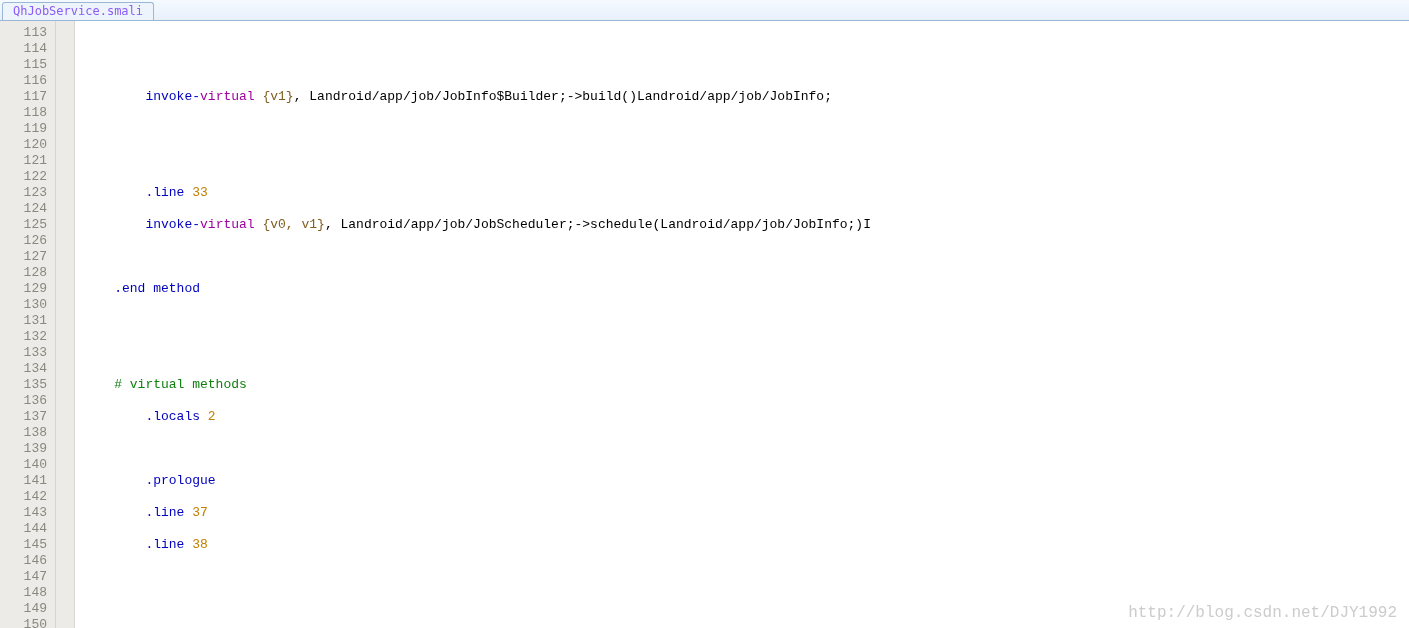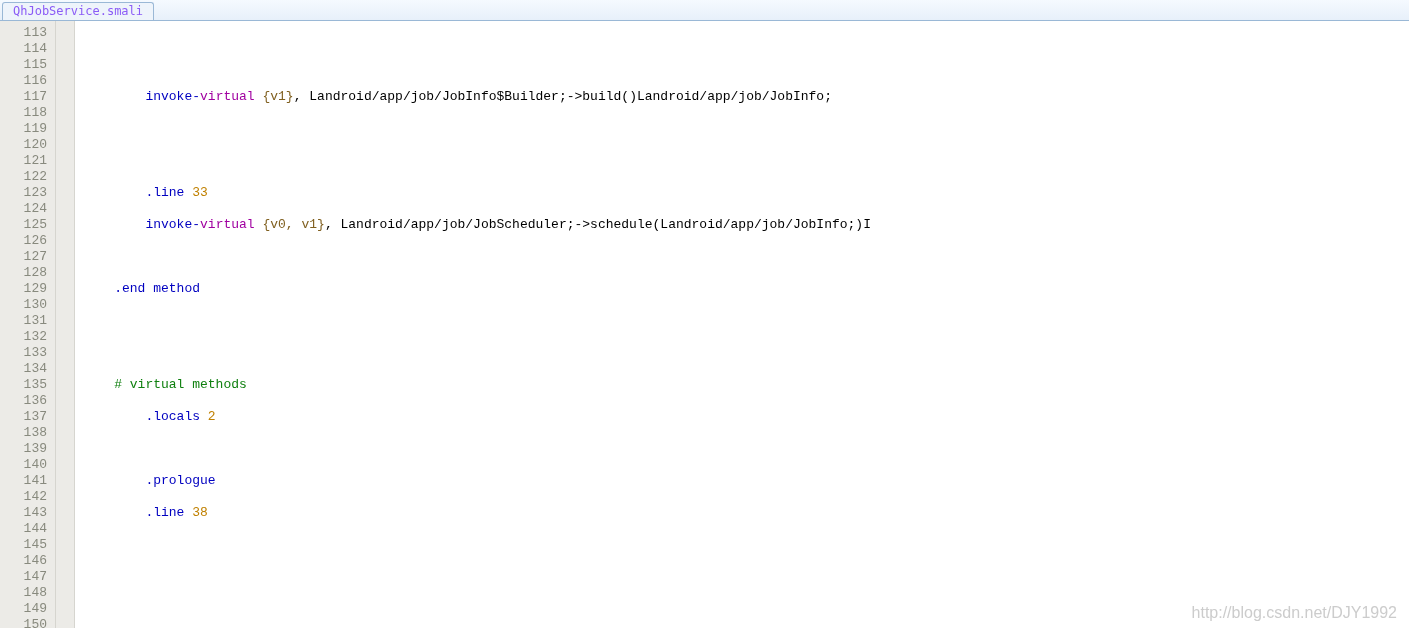--- a/index.html
+++ b/index.html
@@ -61,21 +61,21 @@
   .kw { color: #0000c0; }
   .cm { color: #108010; }
   .op { color: #a000a0; } 
   .num { color: #c08000; }
   .reg { color: #806020; }
   .watermark {
     position: fixed;
     right: 12px;
     bottom: 6px;
     color: #ccc;
-    font-family: Liberation Sans, sans-serif;
+    font-family: Liberation Mono, monospace;
     font-size: 16px;
     pointer-events: none;
   }
 </style>
 </head>
 <body>
 
 <div class="tabbar">
   <div class="tab">QhJobService.smali</div>
 </div>
@@ -130,20 +130,21 @@
 <div class="line"><span class="kw">        .line </span><span class="num">33</span></div>
 <div class="line"><span class="kw">        invoke-</span><span class="op">virtual </span><span class="reg">{v0, v1}</span><span>, Landroid/app/job/JobScheduler;-&gt;schedule(Landroid/app/job/JobInfo;)I</span></div>
 <div class="line"></div>
 <div class="line"><span class="kw">    .end method</span></div>
 <div class="line"></div>
 <div class="line"></div>
 <div class="line"><span class="cm">    # virtual methods</span></div>
 <div class="line"><span class="kw">        .locals </span><span class="num">2</span></div>
 <div class="line"></div>
 <div class="line"><span class="kw">        .prologue</span></div>
+<div class="line"><span class="kw">        .line </span><span class="num">37</span></div>
 <div class="line"><span class="kw">        .line </span><span class="num">38</span></div>
 
 
 
 
 
 
 
 
 

